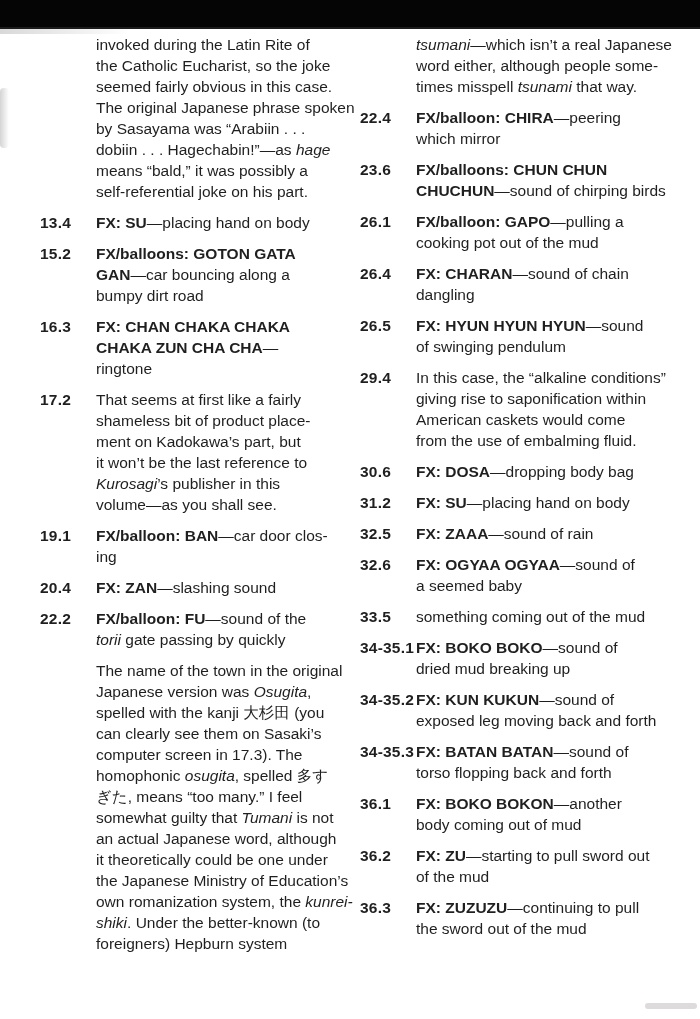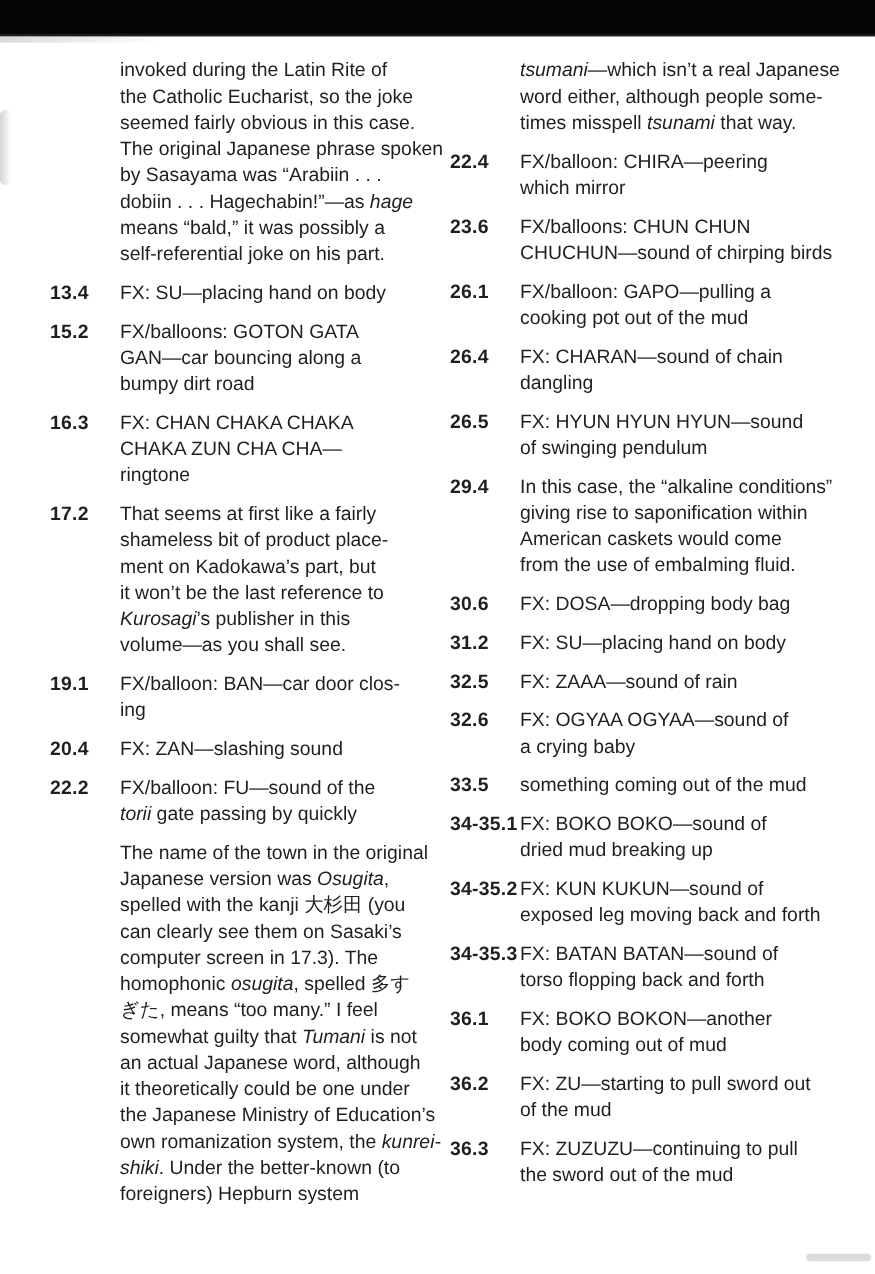--- a/index.html
+++ b/index.html
@@ -28,31 +28,31 @@
   .edge-smudge{
     position:absolute;left:0;top:88px;width:9px;height:60px;
     background:linear-gradient(to right,#a9a9a9,rgba(255,255,255,0));
     opacity:.5;border-radius:4px;
   }
   .corner-smudge{
     position:absolute;left:645px;top:1003px;width:52px;height:6px;
     background:#d7d5d5;border-radius:3px;opacity:.85;
   }
   .column{
-    position:absolute;top:46px;
+    position:absolute;top:34px;
     font-size:15.5px;line-height:21px;
   }
   .column-left{left:40px;width:318px;}
   .column-right{left:360px;width:330px;}
   .entry{display:flex;margin-bottom:10px;}
   .entry:last-child{margin-bottom:0;}
   .num{flex:0 0 56px;width:56px;font-weight:bold;letter-spacing:.2px;}
   .body{flex:1 1 auto;min-width:0;}
   .line{white-space:pre;}
-  .b{font-weight:normal;}
+  .b{font-weight:bold;}
   .i{font-style:italic;margin-top:44px;}
 </style>
 </head>
 <body>
 
 <div class="page">
   <div class="top-bar"></div>
   <div class="bar-shadow"></div>
   <div class="edge-smudge"></div>
   <div class="column column-left">
@@ -210,21 +210,21 @@
       <div class="entry">
         <div class="num">32.5</div>
         <div class="body">
           <div class="line"><span class="b">FX: ZAAA</span><span>—sound of rain</span></div>
         </div>
       </div>
       <div class="entry">
         <div class="num">32.6</div>
         <div class="body">
           <div class="line"><span class="b">FX: OGYAA OGYAA</span><span>—sound of</span></div>
-          <div class="line"><span>a crying baby</span></div>
+          <div class="line"><span>a seemed baby</span></div>
         </div>
       </div>
       <div class="entry">
         <div class="num">33.5</div>
         <div class="body">
           <div class="line"><span>something coming out of the mud</span></div>
         </div>
       </div>
       <div class="entry">
         <div class="num">34-35.1</div>

